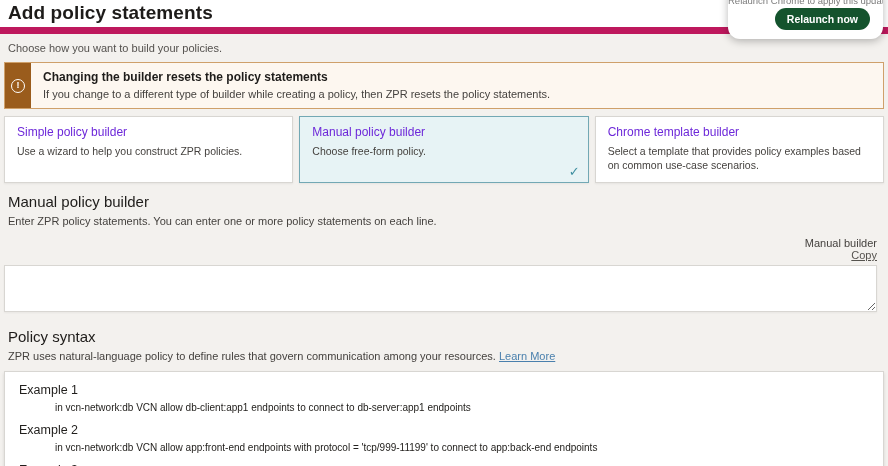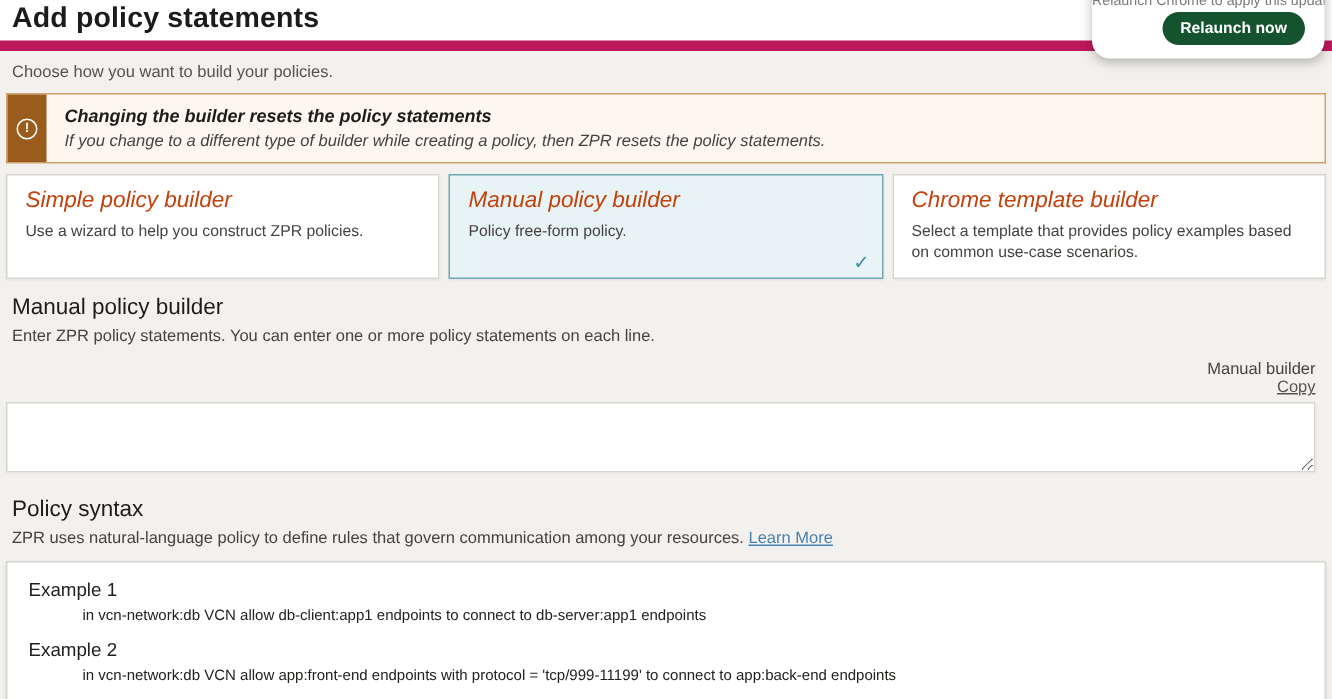--- a/index.html
+++ b/index.html
@@ -34,38 +34,38 @@
   .banner-accent {
     width: 26px; background: #9a5c1c;
     display: flex; align-items: center; justify-content: center;
     flex: 0 0 26px;
   }
   .excl-circle {
     width: 14px; height: 14px; border: 1.5px solid #ffffff; border-radius: 50%;
     display: flex; align-items: center; justify-content: center;
     color: #fff; font-size: 9px; font-weight: bold; line-height: 1;
   }
-  .banner-text { padding: 7px 10px 8px 12px; font-style: italic; }
+  .banner-text { padding: 7px 10px 8px 12px; }
   .banner-title { font-size: 12px; font-weight: bold; color: #1e1c1a; }
   .banner-body { font-size: 11px; color: #45423f; margin-top: 4px; }
 
   
   .cards { display: flex; gap: 6px; margin-bottom: 10px; }
   .card {
     flex: 1 1 0;
     background: #ffffff;
     border: 1px solid #d8d6d2;
     box-shadow: 0 1px 2px rgba(0,0,0,0.06);
     padding: 8px 12px 10px 12px;
     position: relative;
     min-height: 48px;
     cursor: pointer;
   }
   .card.selected { background: #e7f3f5; border-color: #72a8b4; }
-  .card-title { font-size: 15px; color: #c2410c; font-style: italic; }
+  .card-title { font-size: 12px; color: #6d28d9; }
   .card-desc { font-size: 10.5px; color: #45423f; margin-top: 5px; line-height: 1.35; }
   .check { position: absolute; right: 8px; bottom: 3px; color: #3e8fa0; font-size: 13px; }
 
   
   .section-heading { font-size: 15px; font-weight: 400; color: #1e1c1a; margin: 8px 0 5px 4px; }
   .section-desc { font-size: 11px; color: #45423f; margin-left: 4px; }
 
   .field-row {
     display: flex; justify-content: space-between; align-items: flex-end;
     margin: 10px 7px 4px 4px; font-size: 11px; flex-direction: column;
@@ -152,21 +152,21 @@
     </div>
   </div>
 
   <div class="cards">
     <div class="card">
       <div class="card-title">Simple policy builder</div>
       <div class="card-desc">Use a wizard to help you construct ZPR policies.</div>
     </div>
     <div class="card selected">
       <div class="card-title">Manual policy builder</div>
-      <div class="card-desc">Policy free-form policy.</div>
+      <div class="card-desc">Choose free-form policy.</div>
       <span class="check">✓</span>
     </div>
     <div class="card">
       <div class="card-title">Chrome template builder</div>
       <div class="card-desc">Select a template that provides policy examples based on common use-case scenarios.</div>
     </div>
   </div>
 
   <div class="section-heading">Manual policy builder</div>
   <div class="section-desc">Enter ZPR policy statements. You can enter one or more policy statements on each line.</div>

